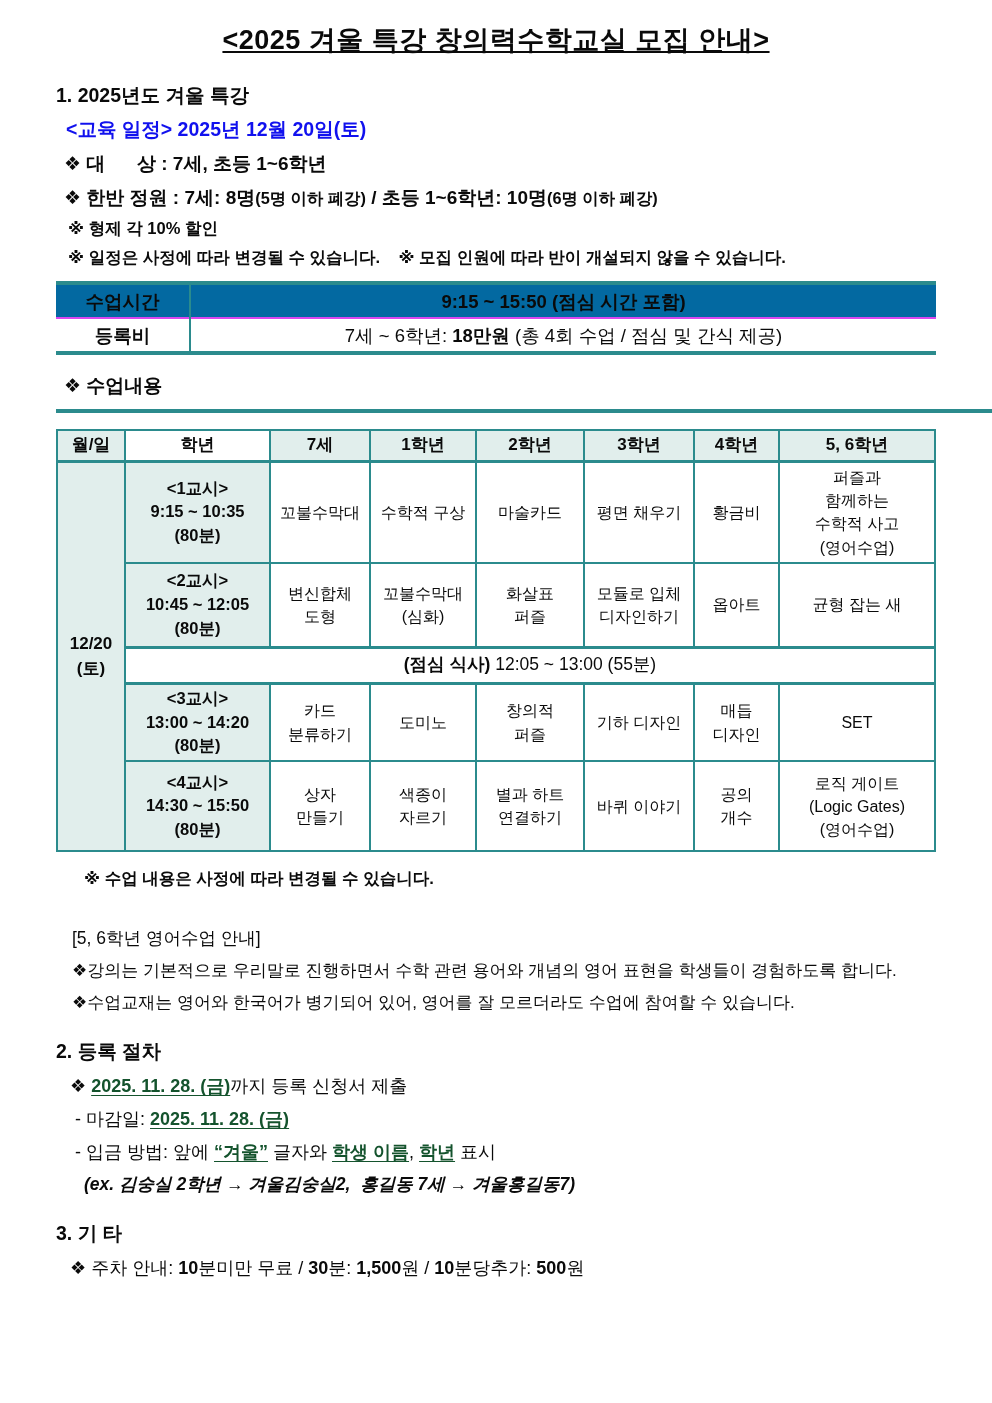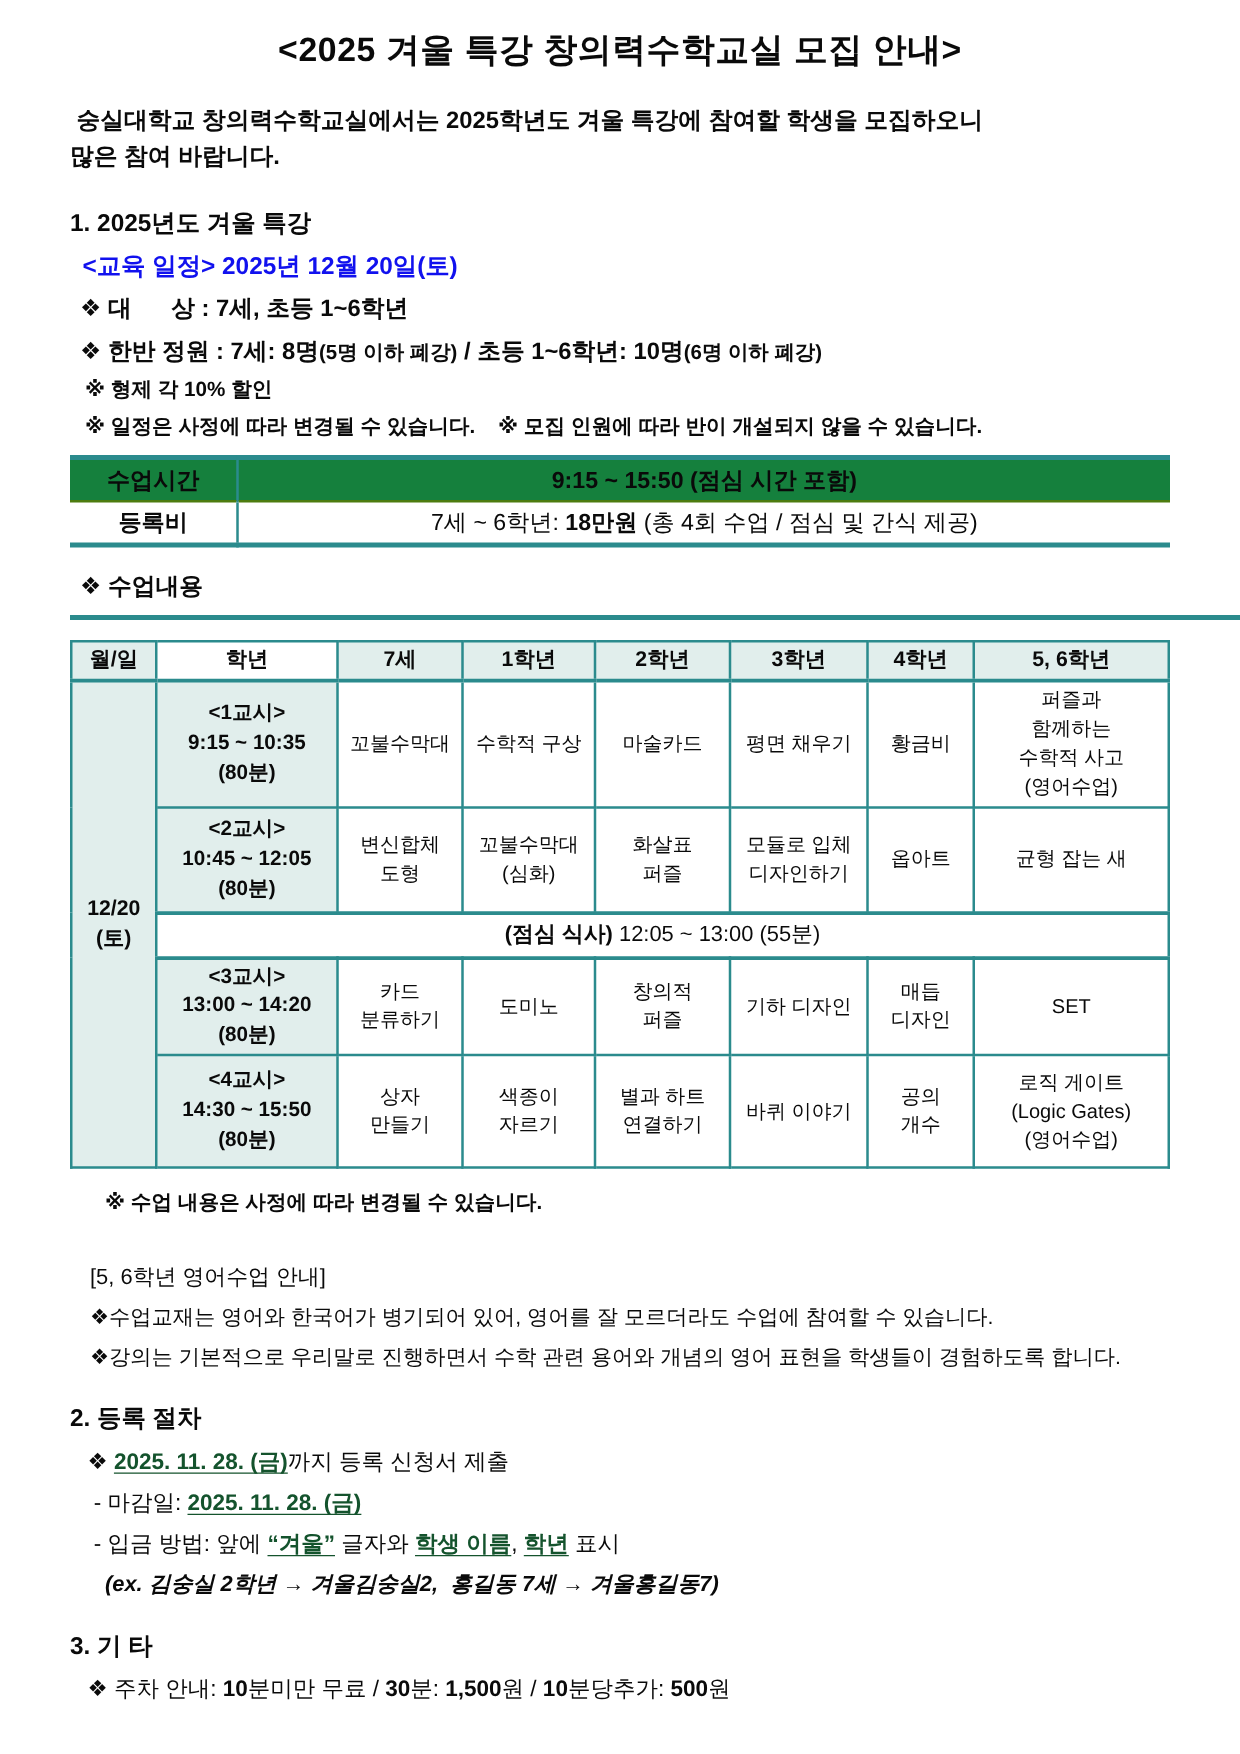--- a/index.html
+++ b/index.html
@@ -9,32 +9,32 @@
     background:#fff; color:#0a0a0a;
     font-family:"Liberation Sans","DejaVu Sans",sans-serif;
     padding:16px 56px 0 56px;
   }
   .line { white-space:pre; }
   .b { font-weight:bold; }
   .blue { color:#14532d; }
   .u { text-decoration:underline; text-underline-offset:3px; }
   .sm { font-size:0.86em; }
 
-  h1.title { font-size:27px; font-weight:bold; text-align:center; letter-spacing:0.5px; margin-top:6px; }
+  h1.title { font-size:27px; font-weight:bold; text-align:center; letter-spacing:0.5px; margin-top:6px;text-decoration:underline; }
   .intro { font-size:19px; font-weight:bold; line-height:1.55; margin-top:24px; white-space:pre; }
 
   .sec-h { font-size:19.5px; font-weight:bold; margin-top:24px; }
   .s1-line { font-size:19px; font-weight:bold; margin-top:8px; padding-left:8px; }
   .sched-line { font-size:19.5px; font-weight:bold; color:#1111ee; margin-top:7px; padding-left:10px; }
   .s1-note { font-size:16.5px; font-weight:bold; margin-top:7px; padding-left:12px; }
 
   table { border-collapse:collapse; width:100%; }
   .fee { margin-top:12px; border-top:4px solid #2b8b8d; border-bottom:4px solid #2b8b8d; font-size:18.5px; }
   .fee td { height:35px; text-align:center; vertical-align:middle; white-space:pre; }
-  .fee tr:first-child { background:#15803d; border-bottom:2px solid #4d7c0f; }
+  .fee tr:first-child { background:#0369a1; border-bottom:2px solid #d946ef; }
   .fee td.lbl { width:134px; border-right:2px solid #2b8b8d; font-weight:bold; }
 
   .content-label { font-size:19px; font-weight:bold; margin-top:18px; padding-left:8px; }
 
   .sched-wrap { position:relative; margin-top:10px; padding-top:20px; }
   .top-ext { position:absolute; top:0; left:0; width:calc(100% + 56px); height:4px; background:#2b8b8d; }
   .sched { border:2px solid #2b8b8d; border-top:none; table-layout:fixed; }
   .sched th, .sched td { border:2px solid #2b8b8d; text-align:center; vertical-align:middle;
     white-space:pre-line; line-height:1.45; padding:2px 1px; font-size:16px; }
   .sched thead th { height:28px; font-size:17px; font-weight:bold; background:#e1eeec; }
@@ -58,22 +58,20 @@
 
   .s3-line { font-size:18px; margin-top:9px; padding-left:14px; white-space:pre; }
 </style>
 </head>
 <body>
 
 <div class="page">
 
   <h1 class="title">&lt;2025 겨울 특강 창의력수학교실 모집 안내&gt;</h1>
 
-  <p class="intro"> 숭실대학교 창의력수학교실에서는 2025학년도 겨울 특강에 참여할 학생을 모집하오니
-많은 참여 바랍니다.</p>
 
   <div class="sec-h">1. 2025년도 겨울 특강</div>
   <div class="sched-line line">&lt;교육 일정&gt; 2025년 12월 20일(토)</div>
   <div class="s1-line line">❖ 대      상 : 7세, 초등 1~6학년</div>
   <div class="s1-line line"><span class="b">❖ 한반 정원 : 7세: 8명</span><span class="b sm">(5명 이하 폐강)</span><span class="b"> / 초등 1~6학년: 10명</span><span class="b sm">(6명 이하 폐강)</span></div>
   <div class="s1-note line">※ 형제 각 10% 할인</div>
   <div class="s1-note line">※ 일정은 사정에 따라 변경될 수 있습니다.    ※ 모집 인원에 따라 반이 개설되지 않을 수 있습니다.</div>
 
   <table class="fee">
     <tbody>
@@ -182,22 +180,22 @@
 (영어수업)</td>
         </tr>
       </tbody>
     </table>
   </div>
 
   <div class="post-note line">※ 수업 내용은 사정에 따라 변경될 수 있습니다.</div>
 
   <div class="eng-block">
     <div class="eng-h line">[5, 6학년 영어수업 안내]</div>
+    <div class="eng-line">❖강의는 기본적으로 우리말로 진행하면서 수학 관련 용어와 개념의 영어 표현을 학생들이 경험하도록 합니다.</div>
     <div class="eng-line">❖수업교재는 영어와 한국어가 병기되어 있어, 영어를 잘 모르더라도 수업에 참여할 수 있습니다.</div>
-    <div class="eng-line">❖강의는 기본적으로 우리말로 진행하면서 수학 관련 용어와 개념의 영어 표현을 학생들이 경험하도록 합니다.</div>
   </div>
 
   <div class="sec-h">2. 등록 절차</div>
   <div class="s2-line"><span class="b">❖ </span><span class="b blue u">2025. 11. 28. (금)</span><span>까지 등록 신청서 제출</span></div>
   <div class="s2-line"><span> - 마감일: </span><span class="b blue u">2025. 11. 28. (금)</span></div>
   <div class="s2-line"><span> - 입금 방법: 앞에 </span><span class="b blue u">“겨울”</span><span> 글자와 </span><span class="b blue u">학생 이름</span><span>, </span><span class="b blue u">학년</span><span> 표시</span></div>
   <div class="ex-line">(ex. 김숭실 2학년 → 겨울김숭실2,  홍길동 7세 → 겨울홍길동7)</div>
 
   <div class="sec-h">3. 기 타</div>
   <div class="s3-line"><span>❖ 주차 안내: </span><span class="b">10</span><span>분미만 무료 / </span><span class="b">30</span><span>분: </span><span class="b">1,500</span><span>원 / </span><span class="b">10</span><span>분당추가: </span><span class="b">500</span><span>원</span></div>

